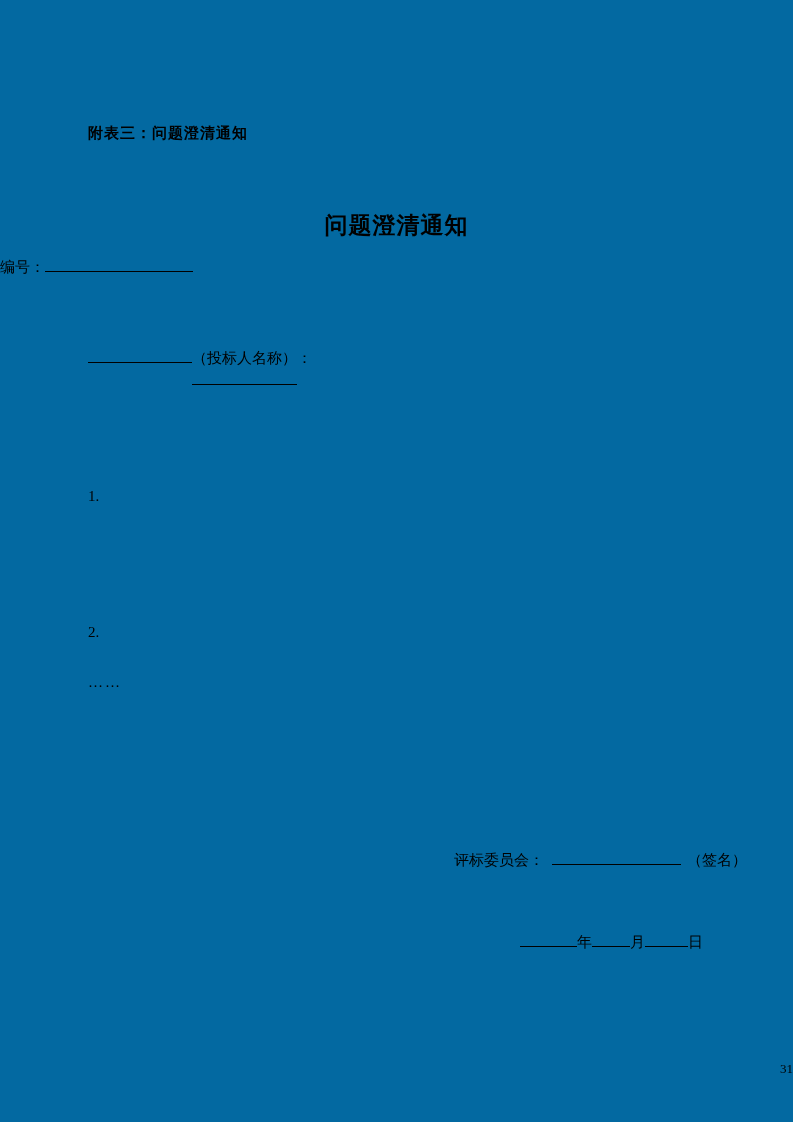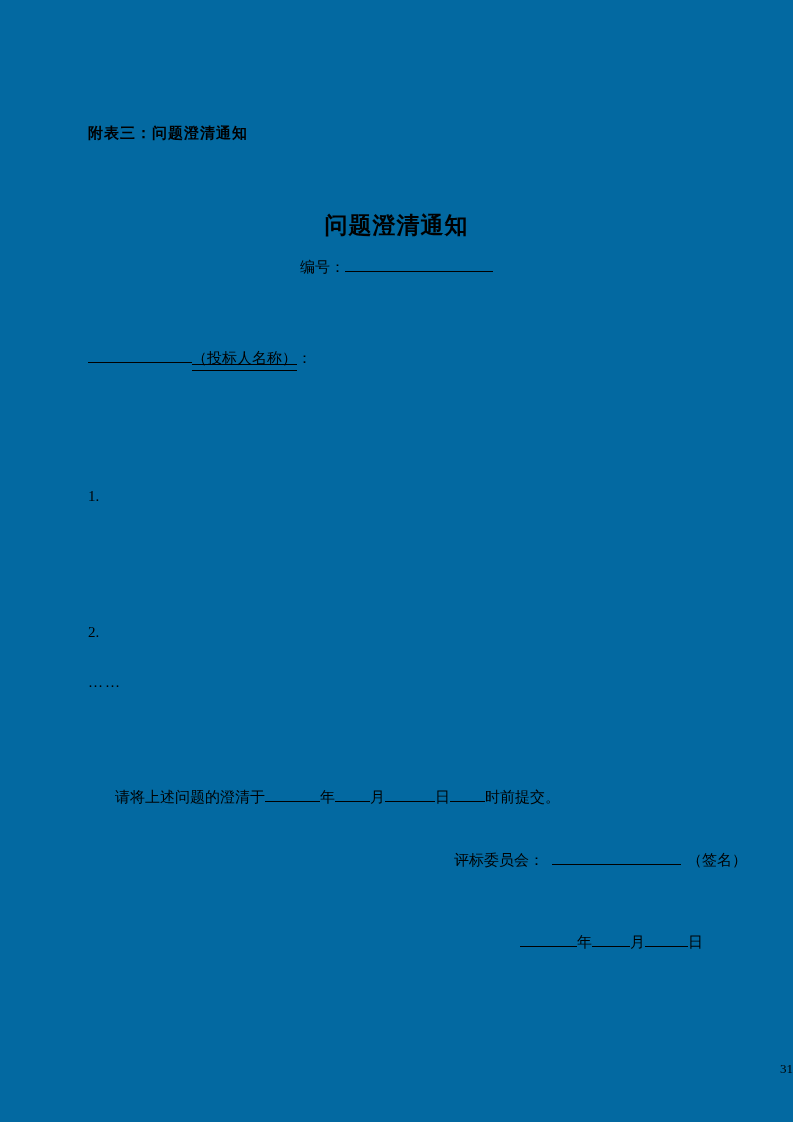--- a/index.html
+++ b/index.html
@@ -25,21 +25,21 @@
   .doc-title {
     left: 0; right: 0; top: 177px;
     text-align: center;
     font-weight: bold;
     font-size: 23px;
     letter-spacing: 1px;
     margin-top: 33px;
   }
   .number-line {
     left: 0; right: 0; top: 256px;
-    text-align: center;
+    text-align: left;
   }
   .recipient-line { left: 88px; top: 347px; }
   .body-paragraph {
     left: 88px; right: 86px; top: 371px;
     line-height: 40px;
     text-align: justify;
   }
   .item-1 { left: 88px; top: 488px; }
   .item-2 { left: 88px; top: 624px; }
   .ellipsis-line { left: 88px; top: 674px; letter-spacing: 2px; }
@@ -68,22 +68,21 @@
   .u-50 { width: 50px; }
   .u-35b { width: 35px; }
   .u-129 { width: 129px; margin-left: 8px; margin-right: 6px; }
   .u-57 { width: 57px; }
   .u-38 { width: 38px; }
   .u-43 { width: 43px; }
 
   
   .ut {
     border-bottom: 1px solid #000000;
-    padding-bottom: 4px;
-    text-decoration: underline;
+    padding-bottom: 18px;
   }
 </style>
 </head>
 <body>
 
 <div class="page">
 
   <div class="abs attachment-label">附表三：问题澄清通知</div>
 
   <div class="abs doc-title">问题澄清通知</div>
@@ -96,23 +95,20 @@
     <span class="u u-104"></span><span class="ut">（投标人名称）</span><span>：</span>
   </div>
 
 
   <div class="abs item-1">1.</div>
 
   <div class="abs item-2">2.</div>
 
   <div class="abs ellipsis-line">……</div>
 
-  <div class="abs submit-line">
-    <span>请将上述问题的澄清于</span><span class="u u-55"></span><span>年</span><span class="u u-35a"></span><span>月</span><span class="u u-50"></span><span>日</span><span class="u u-35b"></span><span>时前提交。</span>
-  </div>
 
   <div class="abs signature-line">
     <span>评标委员会：</span><span class="u u-129"></span><span>（签名）</span>
   </div>
 
   <div class="abs date-line">
     <span class="u u-57"></span><span>年</span><span class="u u-38"></span><span>月</span><span class="u u-43"></span><span>日</span>
   </div>
 
   <div class="abs page-number">31</div>

